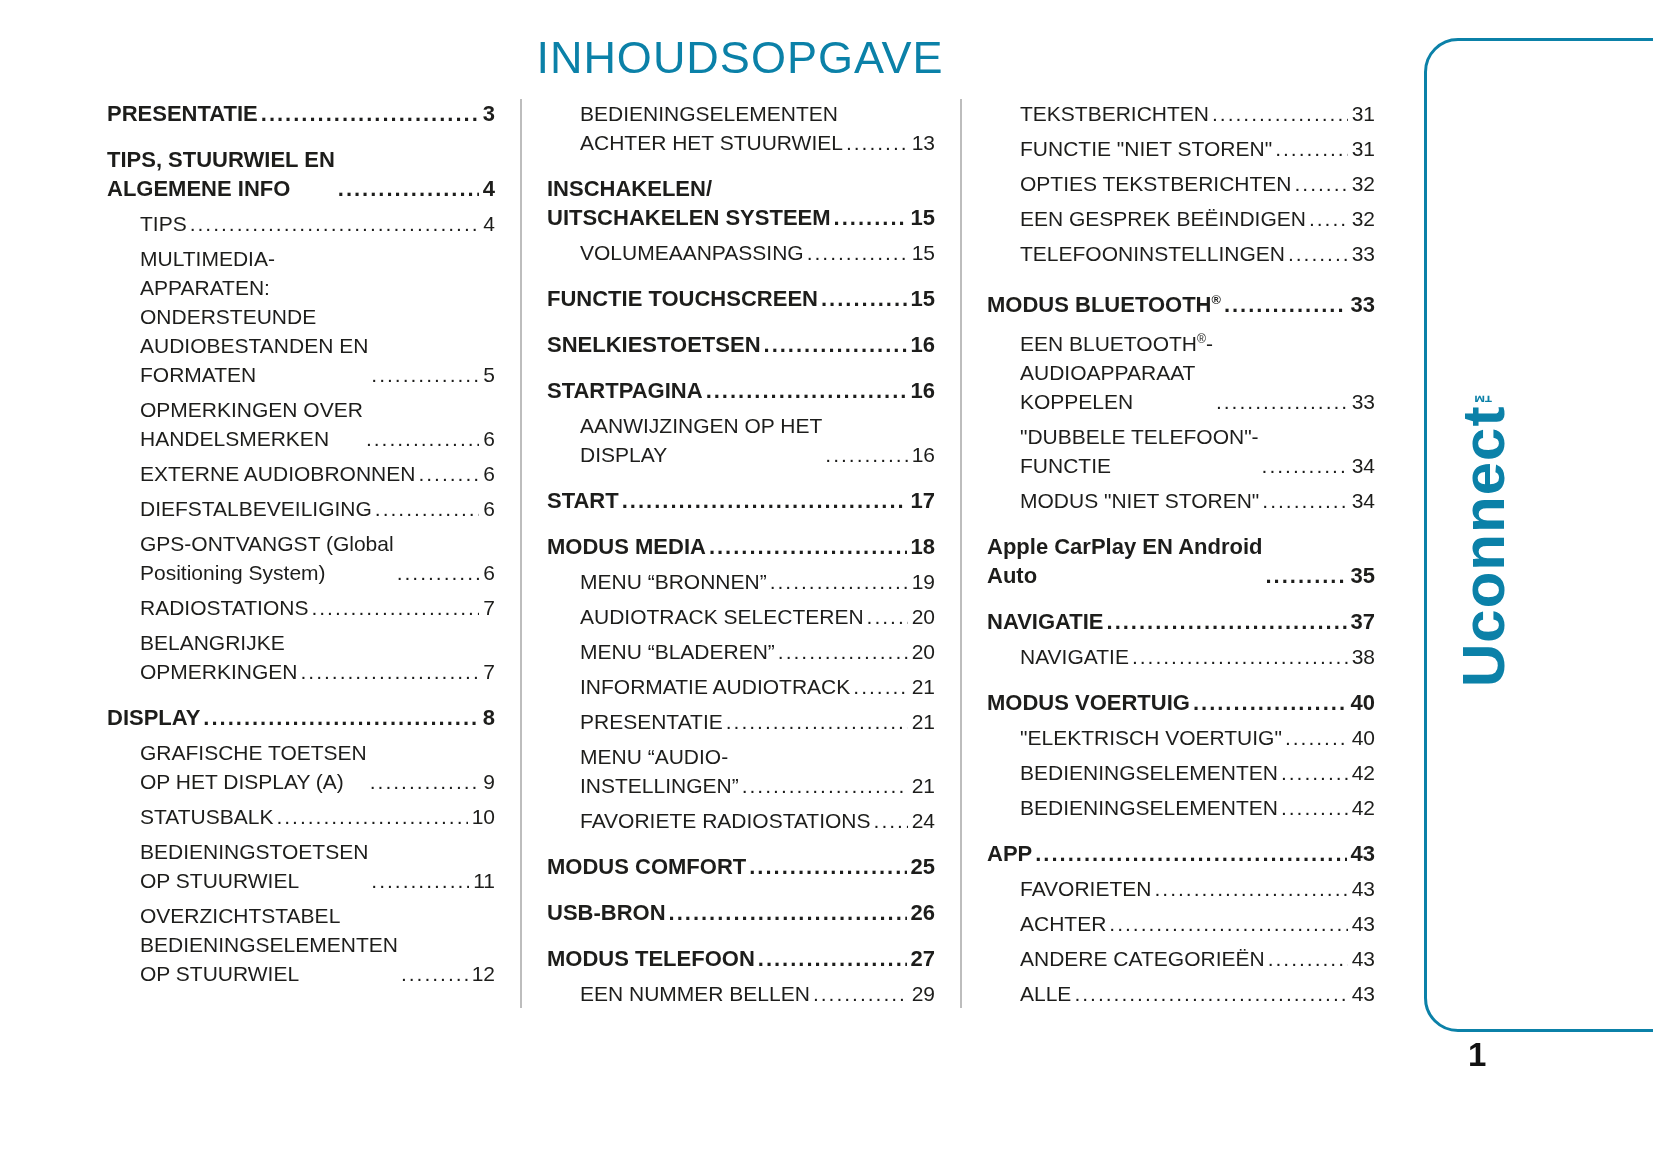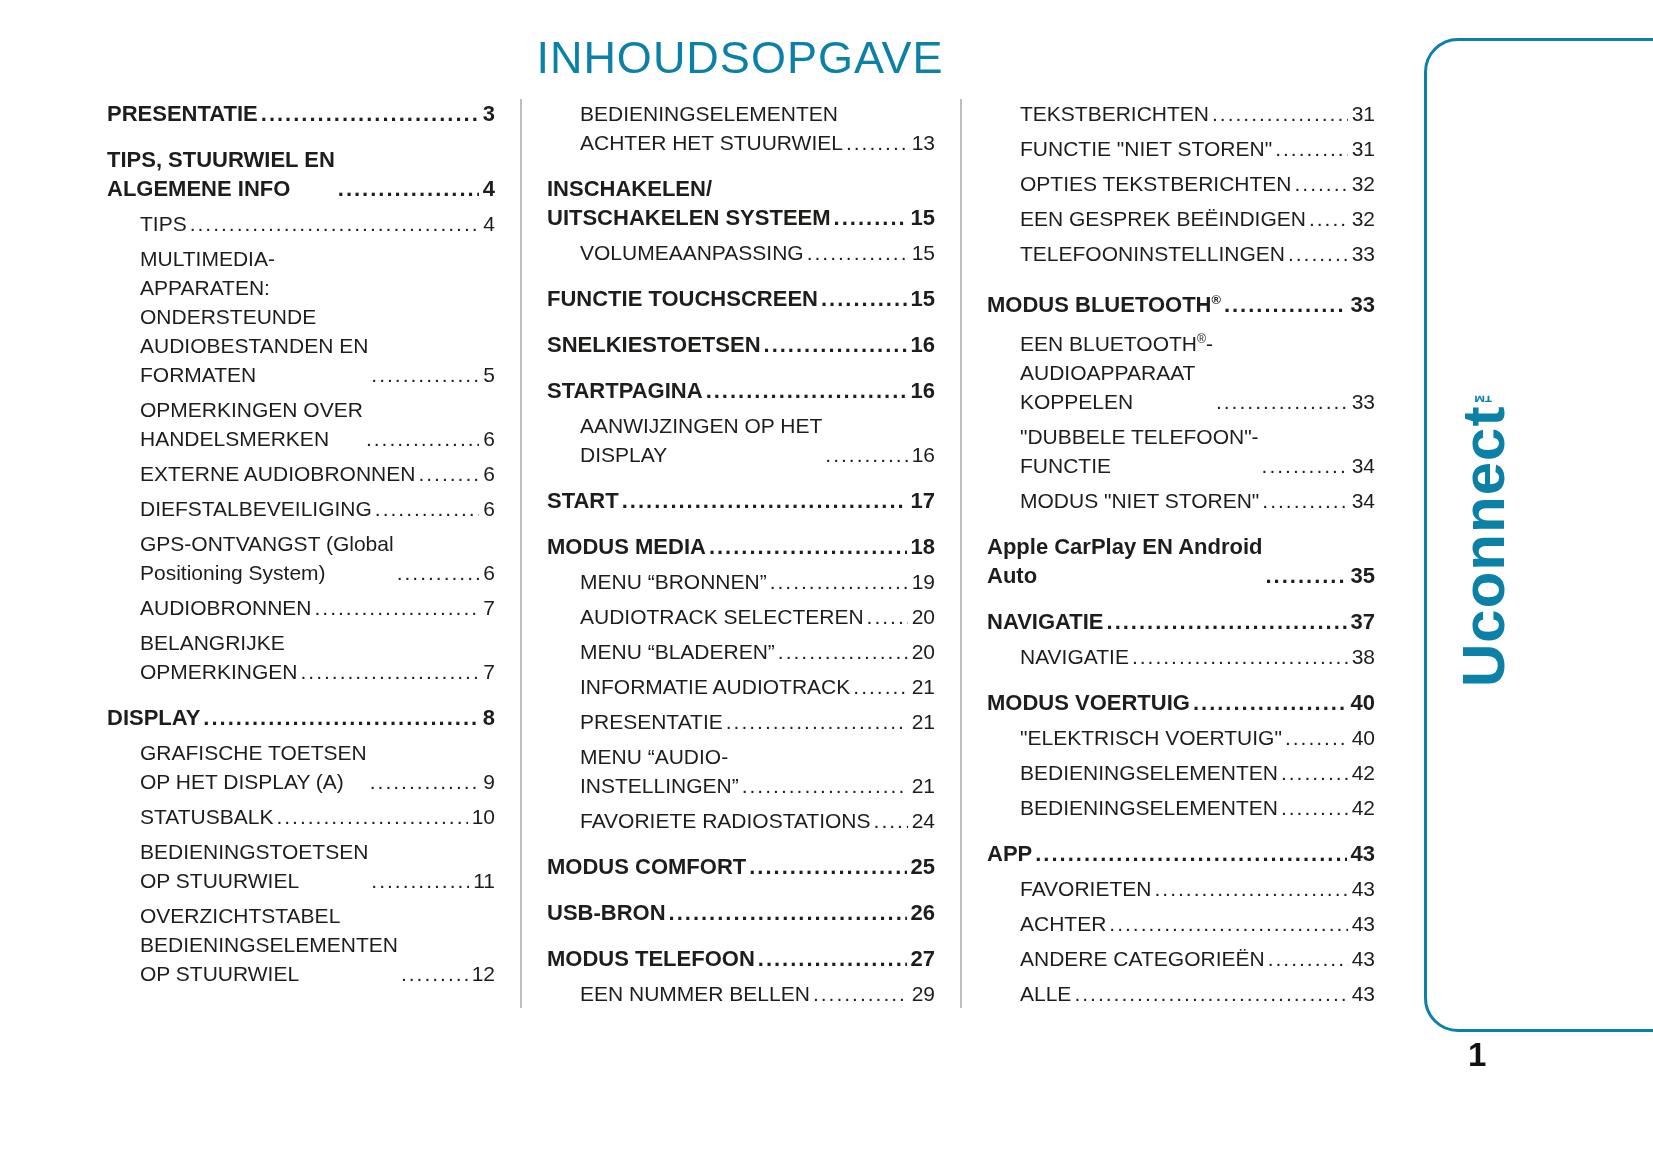--- a/index.html
+++ b/index.html
@@ -130,21 +130,21 @@
           <span class="dots"></span>
           <span class="page">6</span>
         </div>
         <div class="entry sub">
           <span class="label">GPS-ONTVANGST (Global
 Positioning System)</span>
           <span class="dots"></span>
           <span class="page">6</span>
         </div>
         <div class="entry sub">
-          <span class="label">AUDIOBRONNEN</span>
+          <span class="label">RADIOSTATIONS</span>
           <span class="dots"></span>
           <span class="page">7</span>
         </div>
         <div class="entry sub">
           <span class="label">BELANGRIJKE
 OPMERKINGEN</span>
           <span class="dots"></span>
           <span class="page">7</span>
         </div>
         <div class="entry section">

